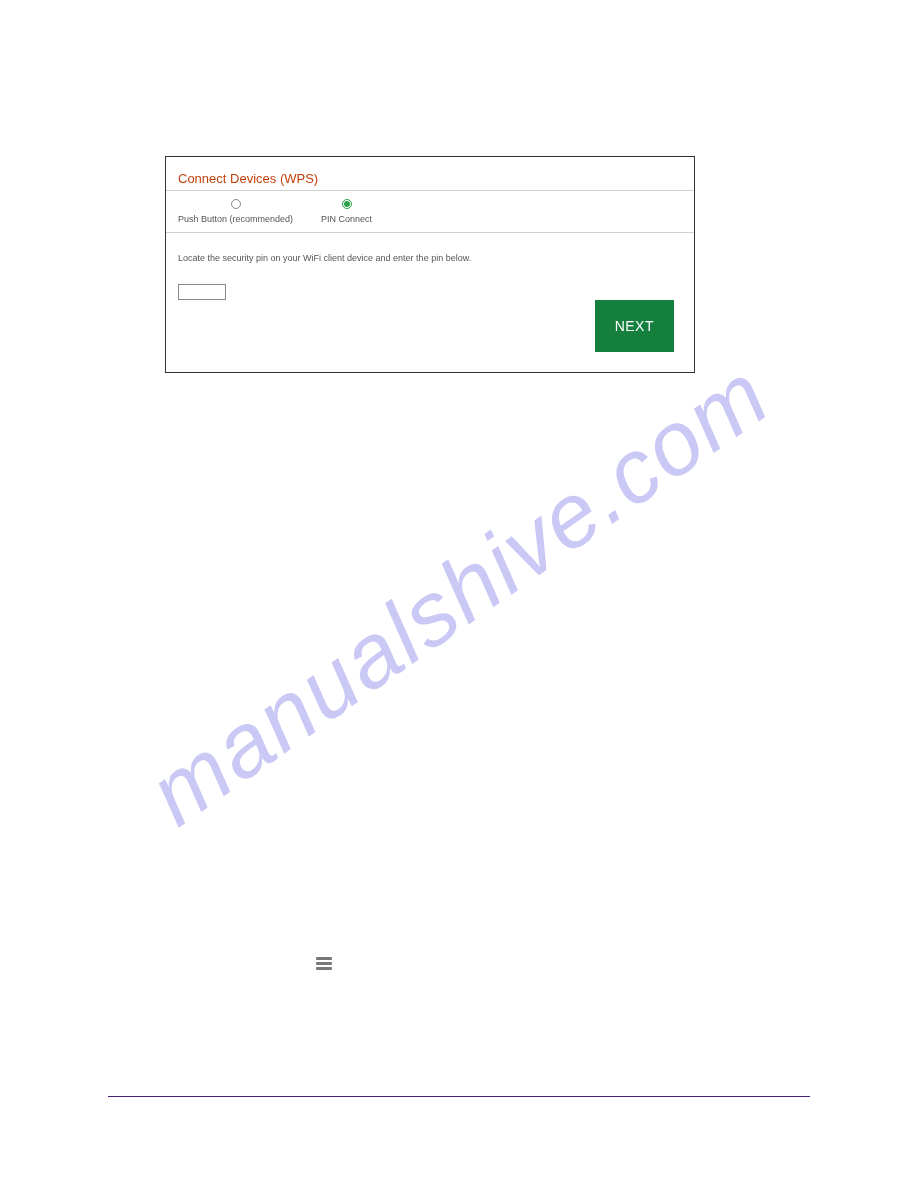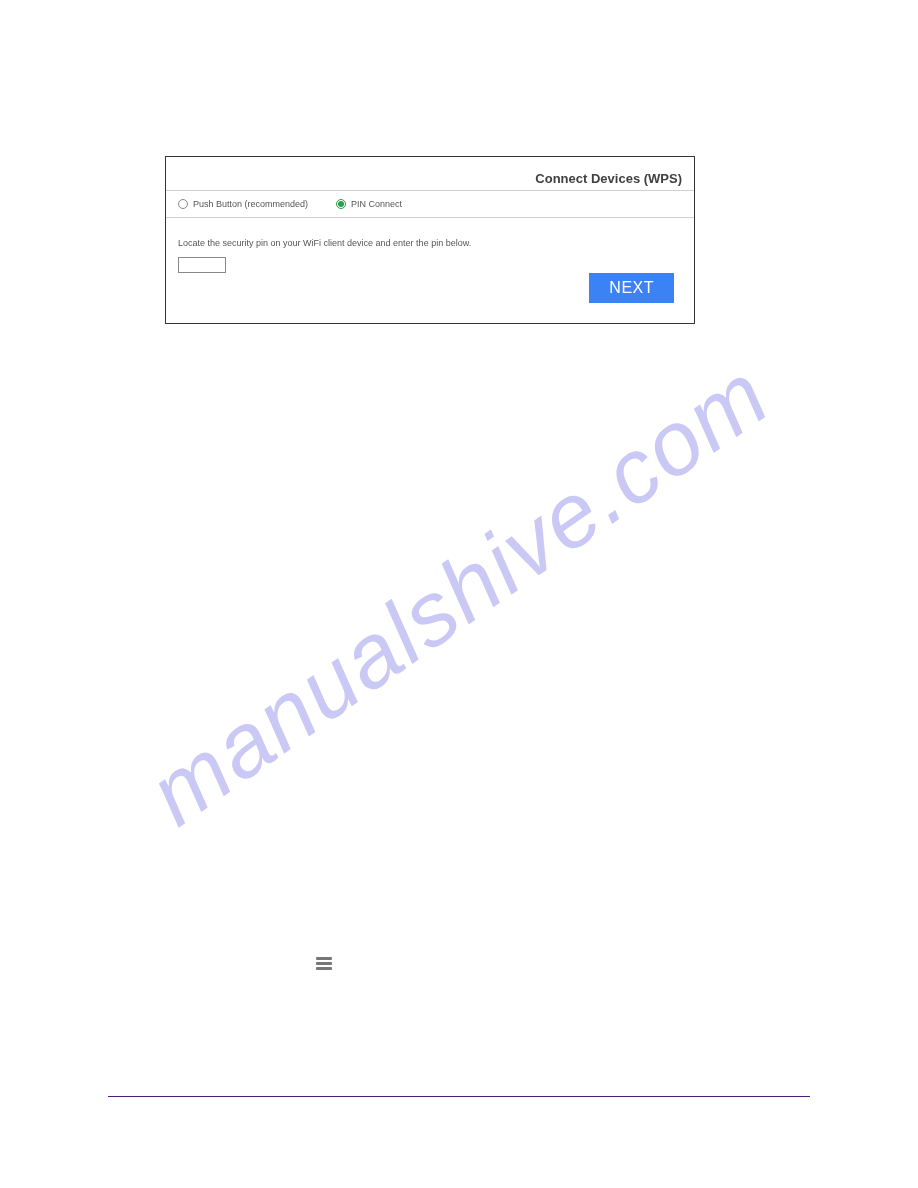--- a/index.html
+++ b/index.html
@@ -34,24 +34,23 @@
     top: 156px;
     left: 165px;
     width: 528px;
     border: 1px solid #333;
     background: #fff;
     z-index: 1;
   }
 
   .panel-title {
     font-size: 13px;
-    font-weight: bold;
-    color: #404040;
+    font-weight: normal;
+    color: #c2410c;
     padding: 14px 12px 4px 12px;
-    text-align: right;
   }
 
   .panel-sub {
     font-size: 9px;
     color: #555;
     padding: 0 12px 12px 12px;
   }
 
   .panel-sub a {
     color: #1a8ed8;
@@ -66,20 +65,21 @@
     gap: 28px;
     font-size: 9px;
     color: #555;
     align-items: center;
   }
 
   .radio {
     display: inline-flex;
     align-items: center;
     gap: 5px;
+    flex-direction: column;
   }
 
   .radio-dot {
     width: 8px;
     height: 8px;
     border: 1px solid #888;
     border-radius: 50%;
     display: inline-block;
     position: relative;
     background: #fff;
@@ -97,43 +97,43 @@
     background: #2aa04a;
   }
 
   .pin-block {
     padding: 20px 12px 12px 12px;
   }
 
   .pin-instruction {
     font-size: 9px;
     color: #555;
-    margin-bottom: 6px;
+    margin-bottom: 18px;
   }
 
   .pin-input {
     width: 42px;
     height: 12px;
     border: 1px solid #888;
     font-size: 9px;
     padding: 1px 2px;
   }
 
   .btn-row {
     text-align: right;
     padding-right: 8px;
     padding-bottom: 8px;
   }
 
   .btn-next {
     display: inline-block;
-    background: #3b82f6;
+    background: #15803d;
     color: #fff;
-    font-size: 16px;
-    padding: 6px 20px;
+    font-size: 14px;
+    padding: 18px 20px;
     border: none;
     letter-spacing: 0.5px;
   }
 
   .menu-icon {
     position: absolute;
     top: 955px;
     left: 316px;
     z-index: 2;
   }

